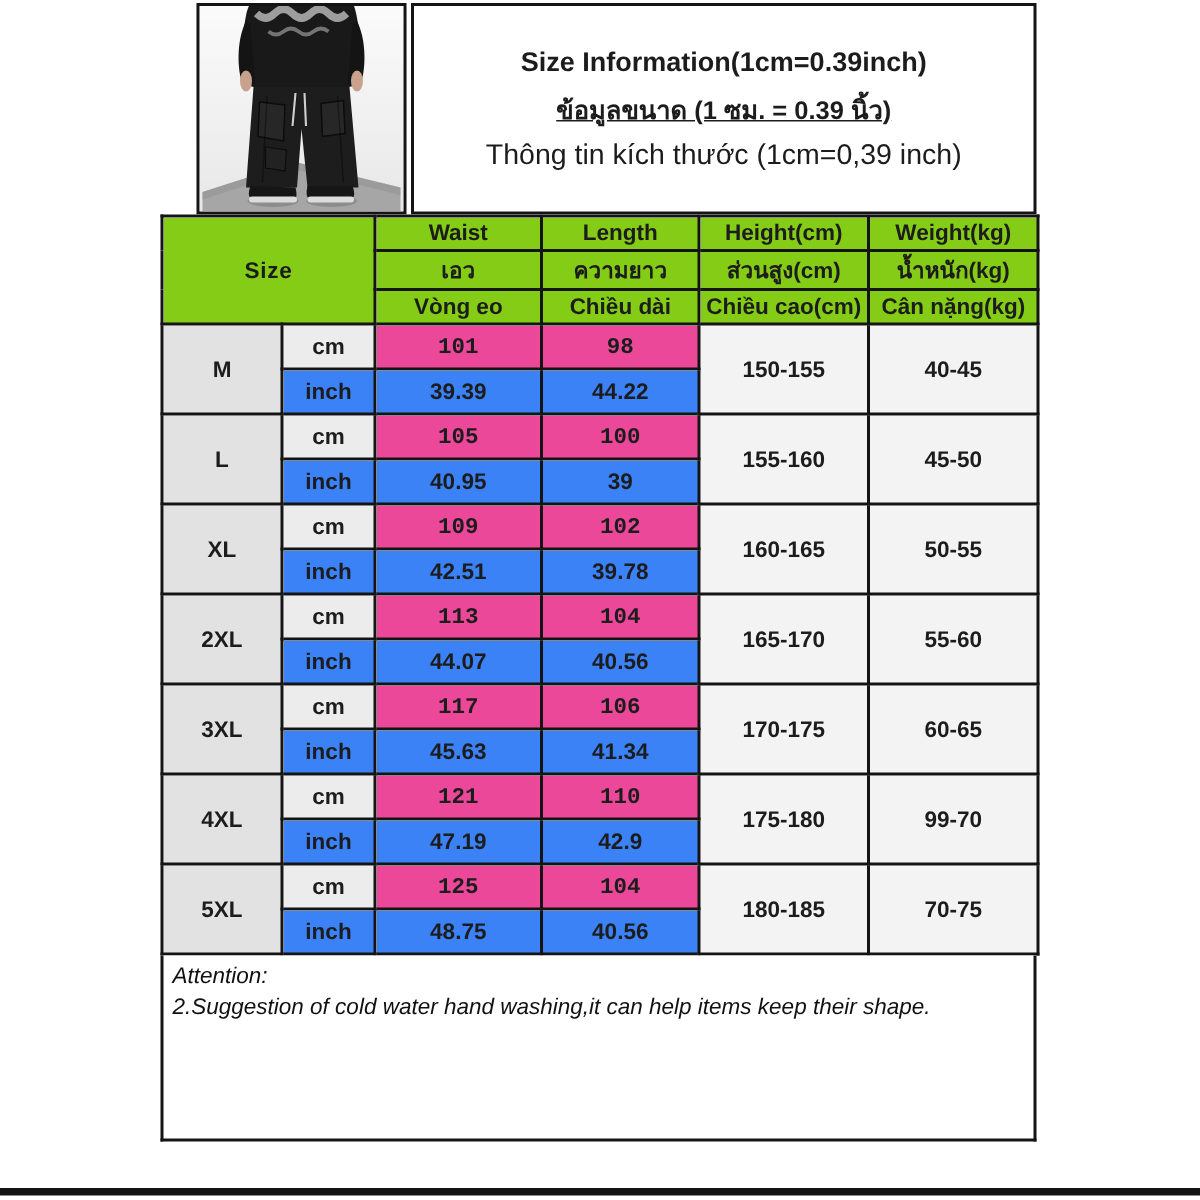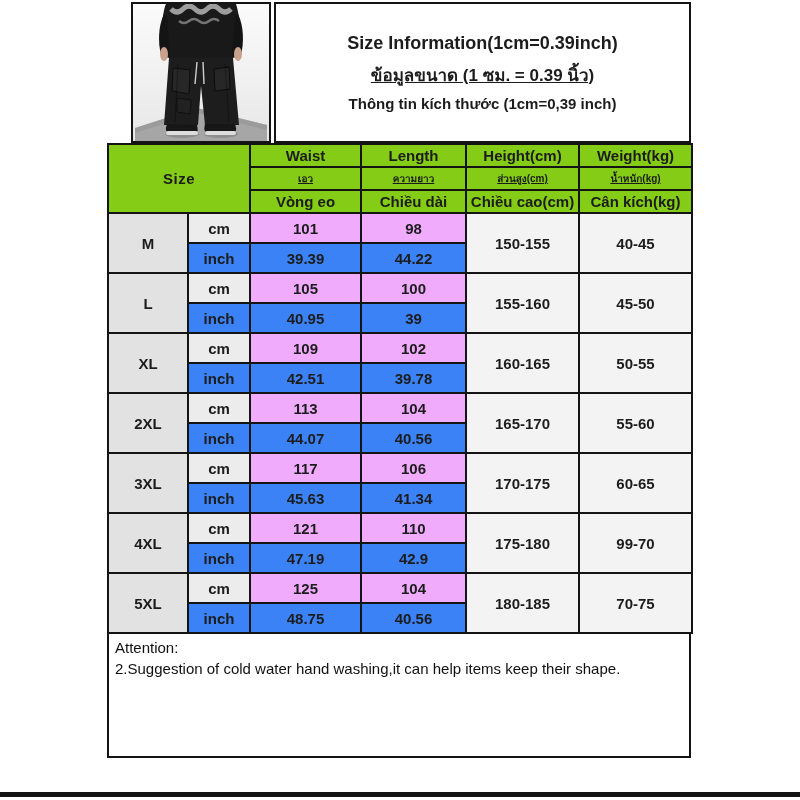--- a/index.html
+++ b/index.html
@@ -8,38 +8,38 @@
   .sheet { position: relative; width: 800px; height: 800px; background: #fff; overflow: hidden; }
   .content { position: absolute; left: 107px; top: 2px; width: 584px; }
 
   
   .top { display: flex; height: 141px; padding-left: 24px; }
   .photo-box { width: 140px; height: 141px; border: 2px solid #141414; margin-right: 3px; background: #f0f0f0; overflow: hidden; flex: none; }
   .photo-box svg { display: block; width: 100%; height: 100%; }
   .title-box { flex: 1; height: 141px; border: 2px solid #141414; background: #fff; display: flex; flex-direction: column; justify-content: center; align-items: center; gap: 7px; text-align: center; }
   .title-en { font-size: 18px; font-weight: bold; }
   .title-th { font-size: 17px; font-weight: bold; text-decoration: underline; }
-  .title-vi { font-size: 15px; font-weight: bold; }
+  .title-vi { font-size: 19px; font-weight: normal; }
 
   
   table.size-table { border-collapse: collapse; table-layout: fixed; width: 584px; }
   .size-table td { border: 2px solid #141414; text-align: center; vertical-align: middle; font-weight: bold; font-size: 15px; padding: 0; overflow: hidden; white-space: nowrap; }
   .hdr td { height: 23px; background: #84cc16; }
-  .hdr-th td { font-size: 10px; text-decoration: underline; }
+  .hdr-th td { font-size: 15px; }
   .c-sizehead { background: #e2e2e2; font-size: 29px; letter-spacing: 0.5px; }
   .r-cm td, .r-inch td { height: 30px; }
   .c-size { background: #e2e2e2; font-size: 16px; }
   .u-cm { background: #ececec; margin-top: 21px; }
-  .v-cm { background: #f0abfc; }
+  .v-cm { background: #ec4899; font-family: Liberation Mono, monospace; }
   .u-inch, .v-inch { background: #3b82f6; }
   .c-merge { background: #f3f3f3; }
 
   
   .attention { width: 584px; height: 124px; border: 2px solid #141414; border-top: none; background: #fff; padding: 3px 8px 0 6px; font-size: 15px; font-weight: normal; line-height: 21px; text-align: left; color: #111; }
-  .attention p { margin: 0; }
+  .attention p { margin: 0; font-style: italic; }
 
   .bottom-bar { position: absolute; left: 0; top: 792px; width: 800px; height: 5px; background: #141414; }
 </style>
 </head>
 <body>
 
 <div class="sheet">
   <div class="content">
 
     <div class="top">
@@ -110,21 +110,21 @@
         <tr class="hdr hdr-th">
           <td>เอว</td>
           <td>ความยาว</td>
           <td>ส่วนสูง(cm)</td>
           <td>น้ำหนัก(kg)</td>
         </tr>
         <tr class="hdr">
           <td>Vòng eo</td>
           <td>Chiều dài</td>
           <td>Chiều cao(cm)</td>
-          <td>Cân kích(kg)</td>
+          <td>Cân nặng(kg)</td>
         </tr>
 
         <tr class="r-cm">
           <td class="c-size" rowspan="2">M</td>
           <td class="u-cm">cm</td>
           <td class="v-cm">101</td>
           <td class="v-cm">98</td>
           <td class="c-merge" rowspan="2">150-155</td>
           <td class="c-merge" rowspan="2">40-45</td>
         </tr>

